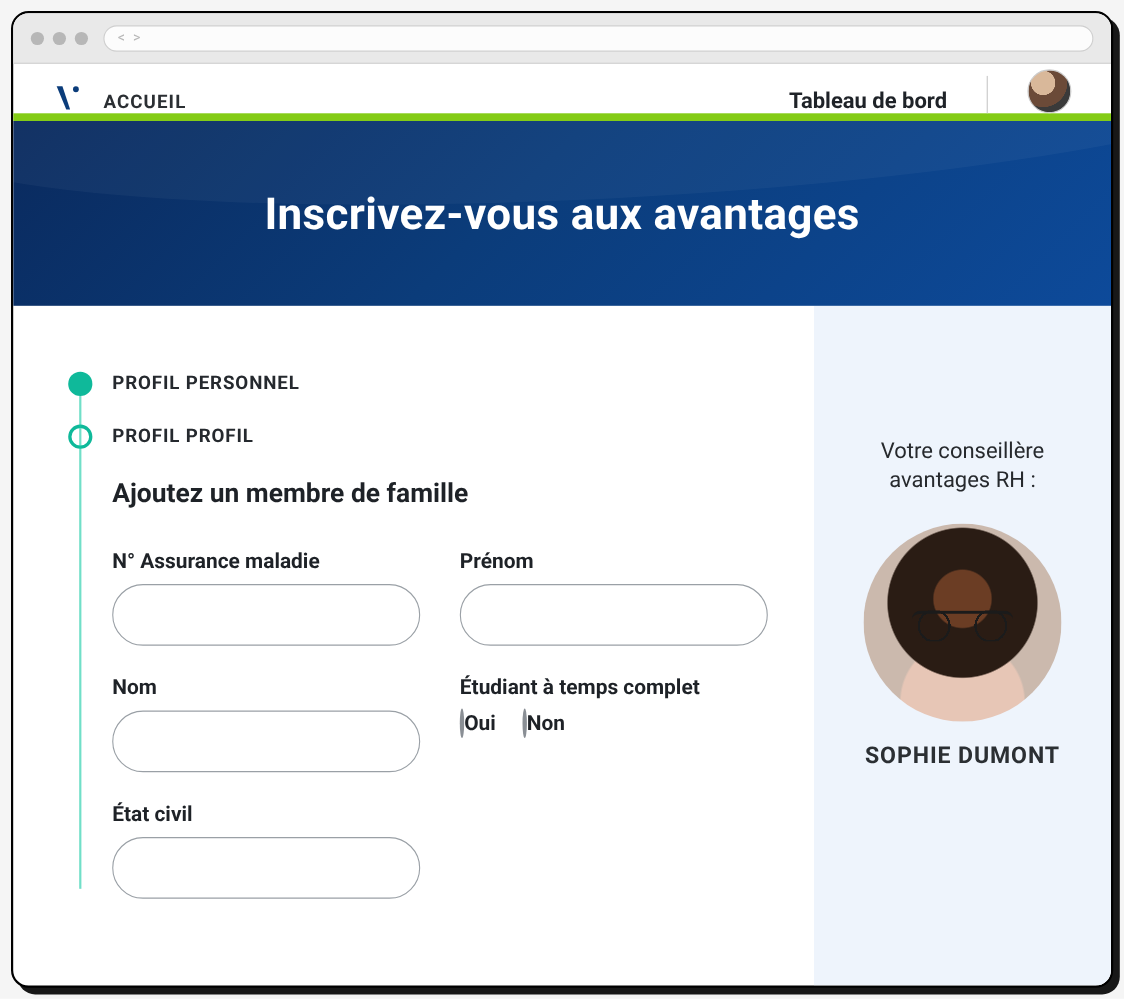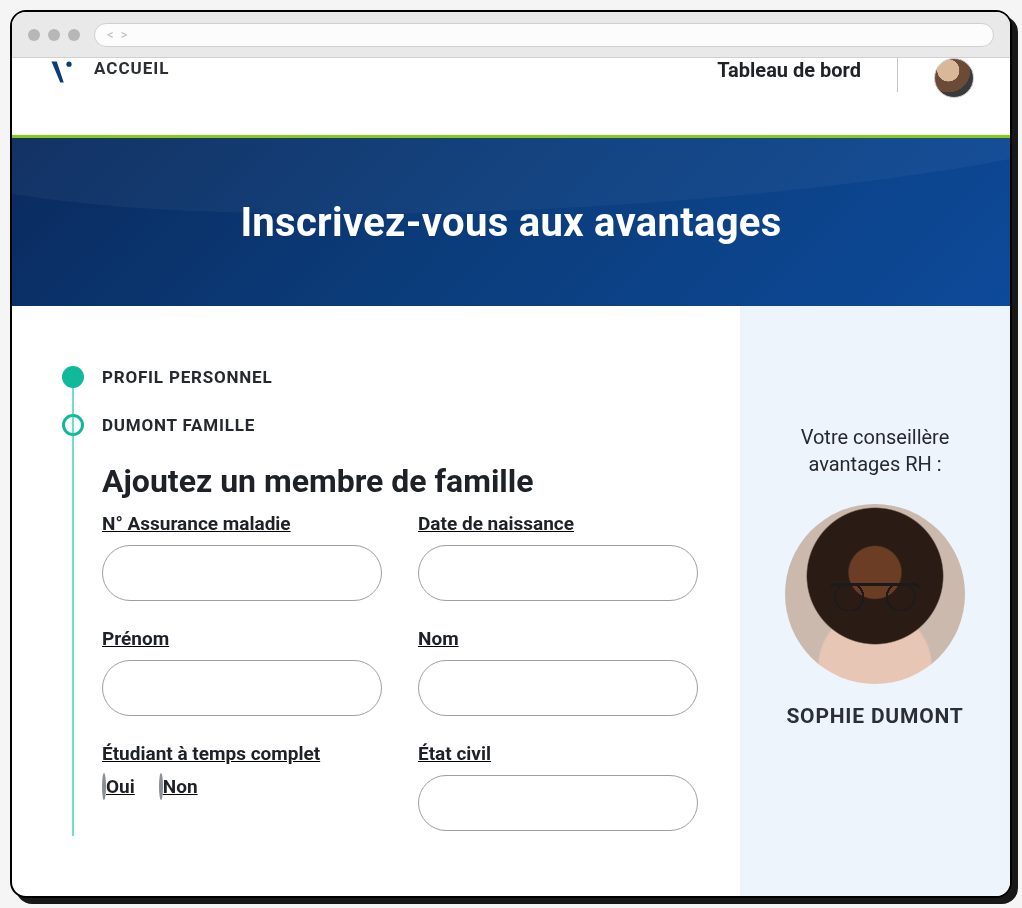--- a/index.html
+++ b/index.html
@@ -42,26 +42,26 @@
     border-radius: 12px;
     display: flex;
     align-items: center;
     padding: 0 12px;
     color: #b8b8b8;
     font-size: 13px;
     letter-spacing: 2px;
   }
   
   .topnav {
-    height: 80px;
-    display: flex;
-    align-items: flex-start;
+    height: 52px;
+    display: flex;
+    align-items: flex-end;
     padding: 0 36px;
     gap: 18px;
-    border-bottom: 3px solid #84cc16;
+    border-bottom: 7px solid #84cc16;
   }
   .logo {
     width: 28px; height: 28px; position: relative;
   }
   .nav-home {
     font-weight: 700;
     letter-spacing: 1px;
     color: #2b2f33;
     font-size: 17px;
   }
@@ -138,32 +138,31 @@
   .bullet.filled { background: #0fb99a; }
   .bullet.hollow { background: #fff; border: 3px solid #0fb99a; }
   .step .lbl {
     font-weight: 700;
     letter-spacing: .8px;
     color: #25292e;
     font-size: 17px;
   }
   .section-title {
     margin-left: 40px;
-    font-size: 32px;
+    font-size: 24px;
     font-weight: 700;
     color: #1e2227;
-    margin-bottom: 12px;
+    margin-bottom: 36px;
   }
   .form-grid {
     margin-left: 40px;
     display: grid;
     grid-template-columns: 280px 280px;
     column-gap: 36px;
     row-gap: 26px;
-    text-decoration: underline;
   }
   .field label {
     display: block;
     font-weight: 700;
     font-size: 19px;
     color: #1e2227;
     margin-bottom: 10px;
   }
   .pill {
     width: 100%;
@@ -282,37 +281,33 @@
       <div class="steps">
         <div class="step-line"></div>
 
         <div class="step">
           <span class="bullet filled"></span>
           <span class="lbl">PROFIL PERSONNEL</span>
         </div>
 
         <div class="step">
           <span class="bullet hollow"></span>
-          <span class="lbl">DUMONT FAMILLE</span>
+          <span class="lbl">PROFIL PROFIL</span>
         </div>
       </div>
 
       <h2 class="section-title">Ajoutez un membre de famille</h2>
 
       <div class="form-grid">
 
         <div class="field">
           <label>N° Assurance maladie</label>
           <input class="pill" type="text" value="" style="">
         </div>
 
-        <div class="field">
-          <label>Date de naissance</label>
-          <input class="pill" type="text" value="" style="">
-        </div>
 
         <div class="field">
           <label>Prénom</label>
           <input class="pill" type="text" value="" style="">
         </div>
 
         <div class="field">
           <label>Nom</label>
           <input class="pill" type="text" value="" style="">
         </div>

